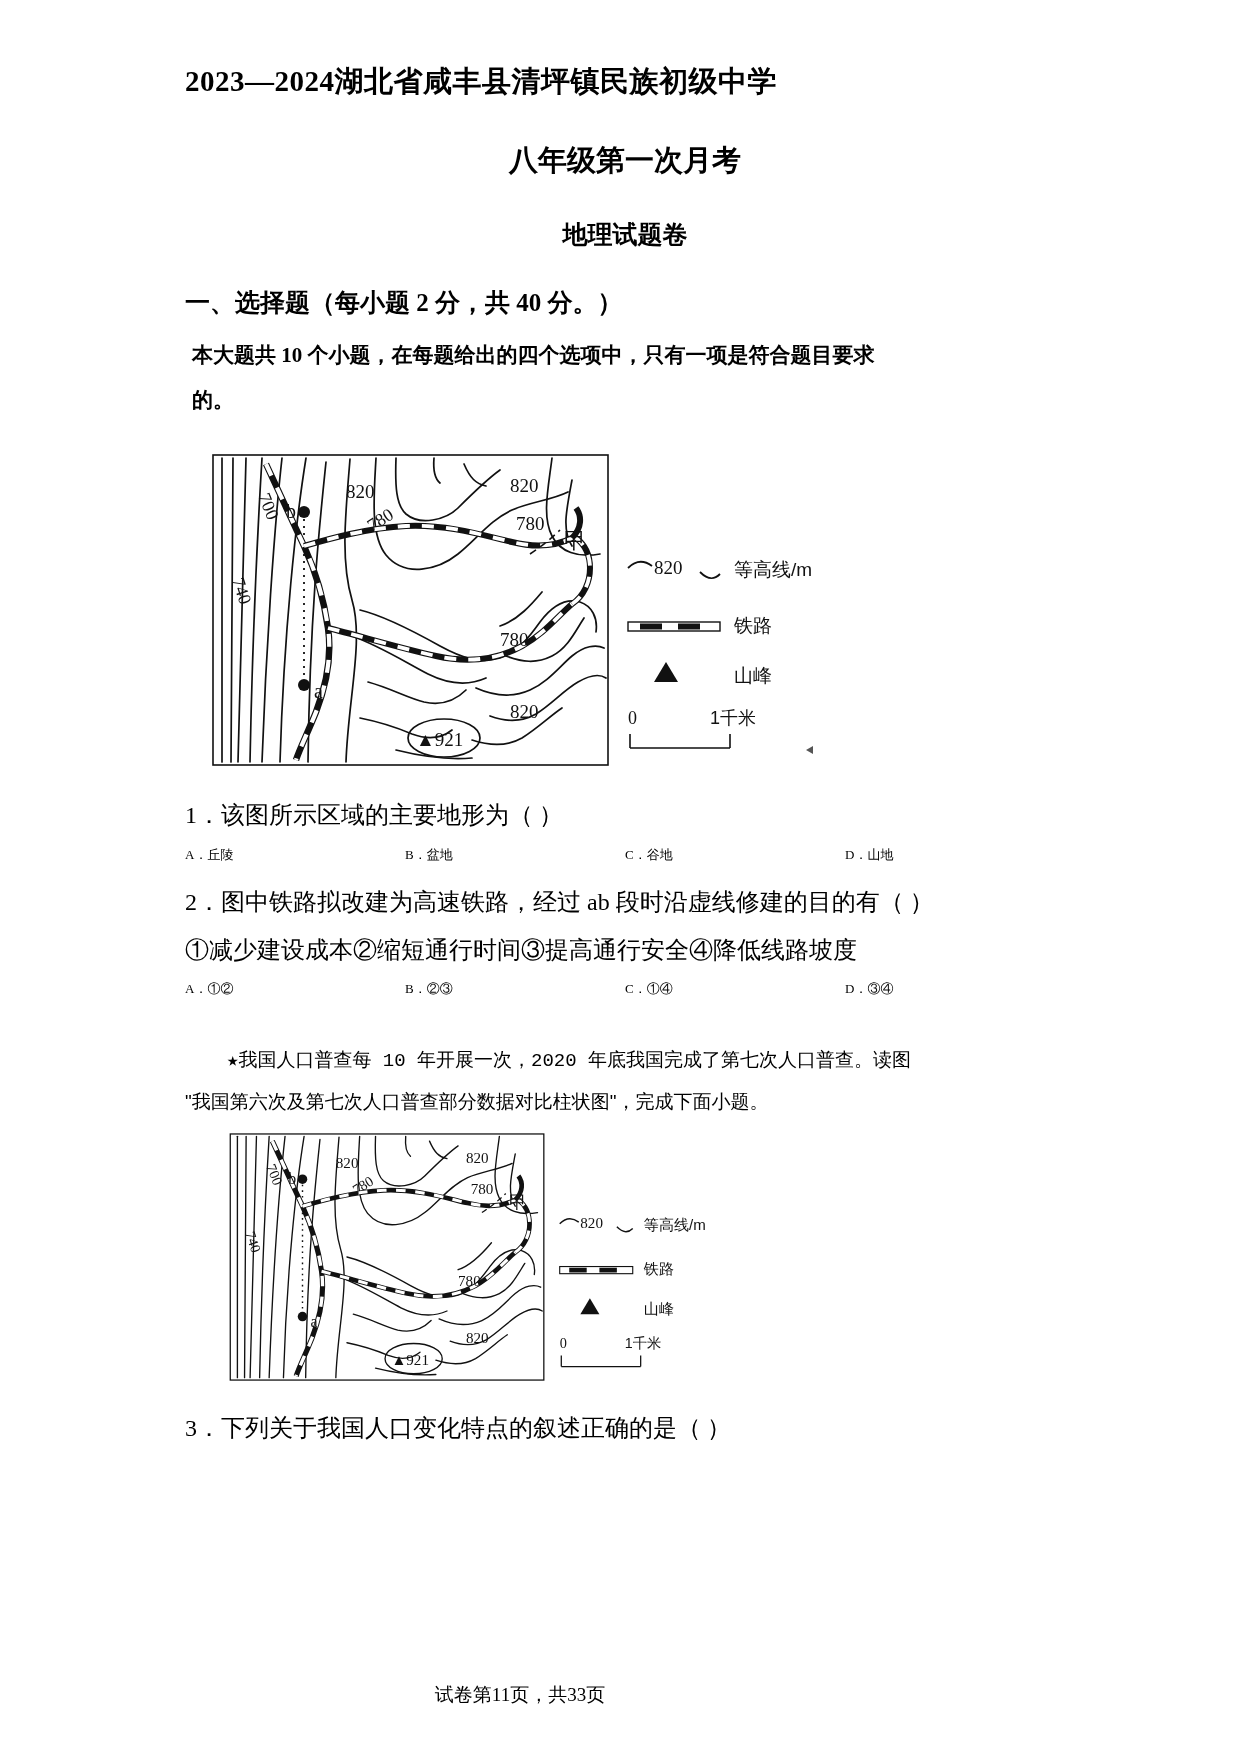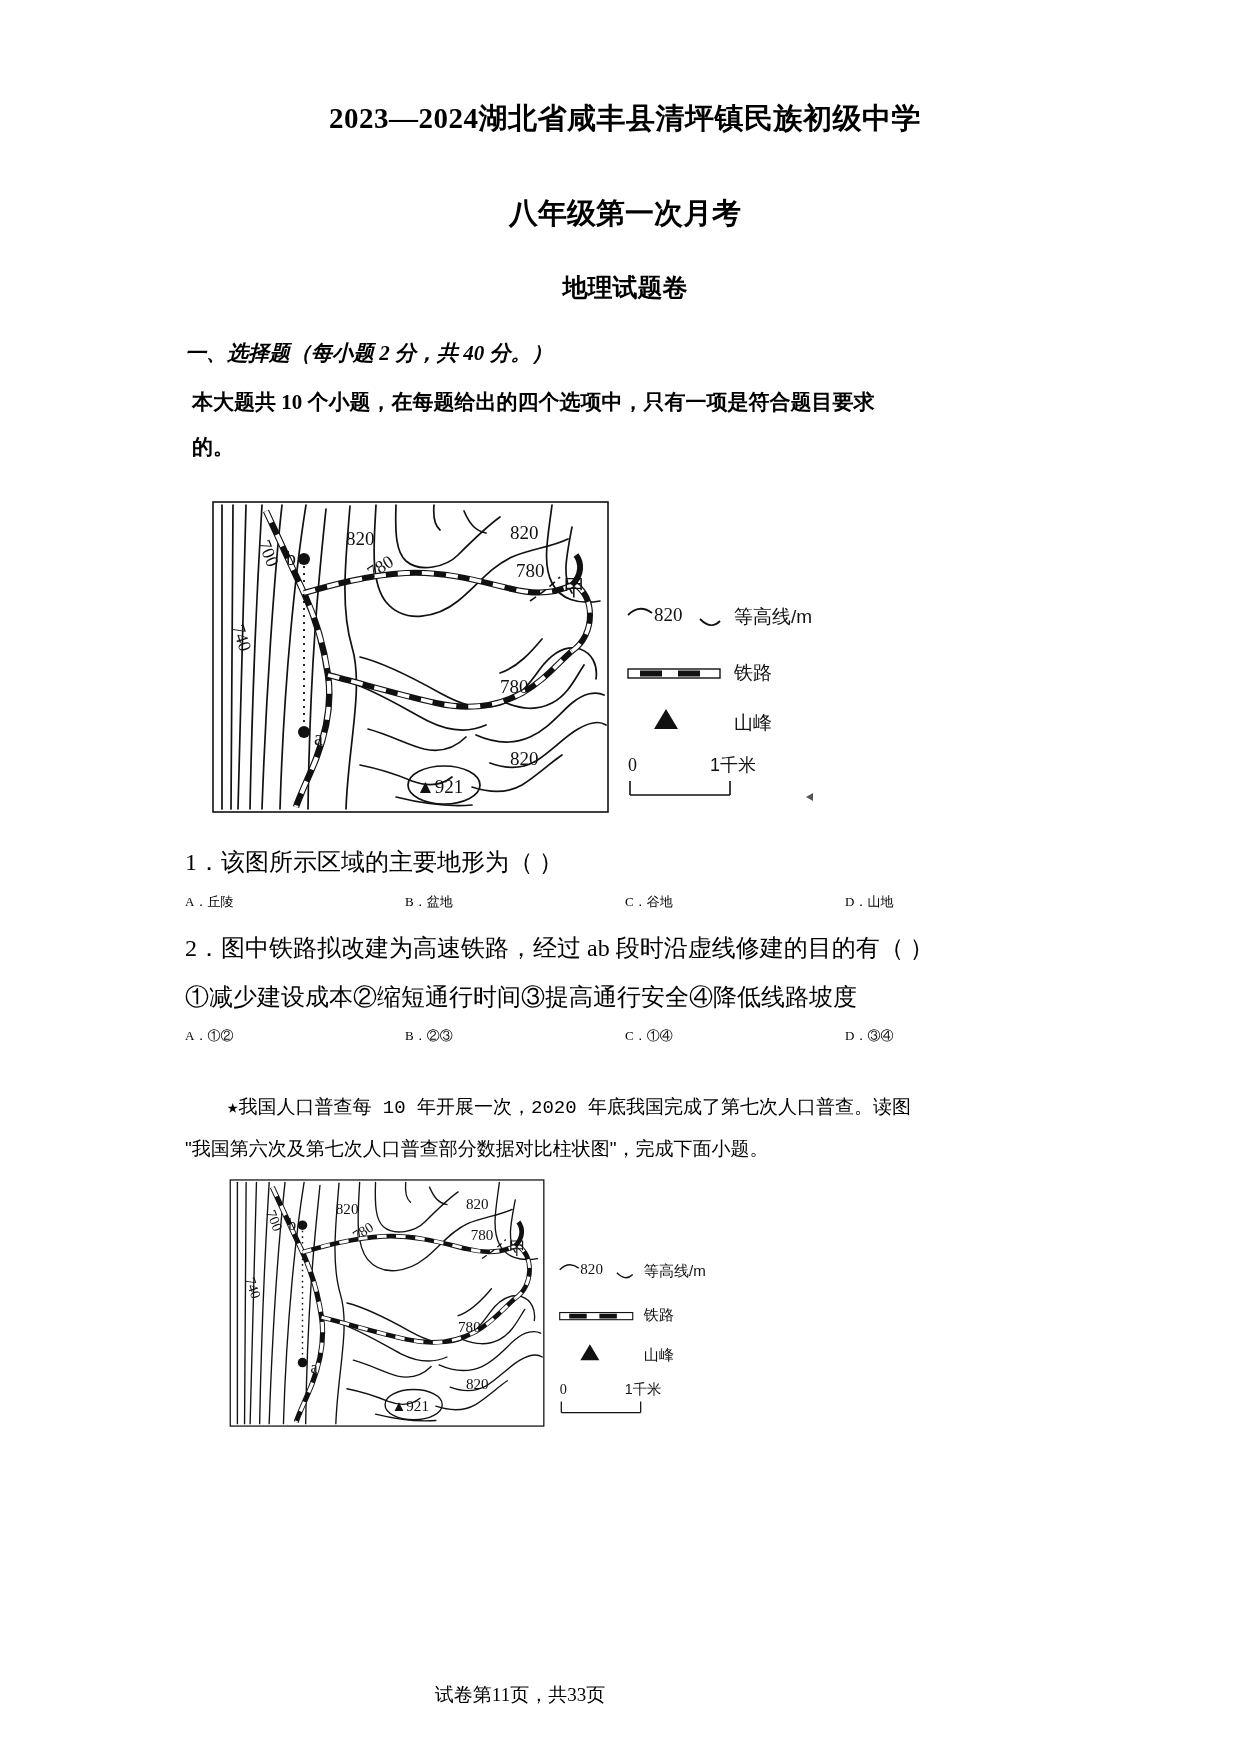--- a/index.html
+++ b/index.html
@@ -26,24 +26,23 @@
     position: absolute;
     left: 185px;
     top: 0;
     width: 880px;
   }
 
   
   .doc-title {
     font-size: 29px;
     font-weight: bold;
-    text-align: center;
     letter-spacing: 0.5px;
-    margin: 16px;
-    padding-top: 85px;
+    margin: 0;
+    padding-top: 64px;
     line-height: 1.2;
   }
   .doc-subtitle {
     font-size: 29px;
     font-weight: bold;
     text-align: center;
     margin: 0;
     padding-top: 44px;
     line-height: 1.2;
   }
@@ -51,26 +50,25 @@
     font-size: 25px;
     font-weight: bold;
     text-align: center;
     margin: 0;
     padding-top: 42px;
     line-height: 1.2;
   }
 
   
   .section-heading {
-    font-size: 21px;
+    font-size: 25px;
     font-weight: bold;
     margin: 0;
     padding-top: 34px;
     line-height: 1.55;
-    font-style: italic;
   }
   .section-note {
     font-size: 21px;
     font-weight: bold;
     margin: 7px;
     padding-top: 9px;
     line-height: 1.62;
   }
 
   
@@ -340,18 +338,19 @@
             <text x="428" y="274" font-size="18" font-family="Liberation Serif, serif" fill="#111">0</text>
             <text x="510" y="274" font-size="18" font-family="Liberation Sans, sans-serif" fill="#111">1千米</text>
             <path d="M430 284 L430 298 M430 298 L530 298 M530 284 L530 298" fill="none" stroke="#111" stroke-width="1.6"></path>
           </g>
         </g>
       </svg>
     </div>
 
     <div class="gap-md"></div>
 
+    <p class="qtext"><span>3．</span><span>下列关于我国人口变化特点的叙述正确的是（   ）</span></p>
 
   </div>
 
   <div class="footer">试卷第11页，共33页</div>
 
 </div>
 
 </body></html>

